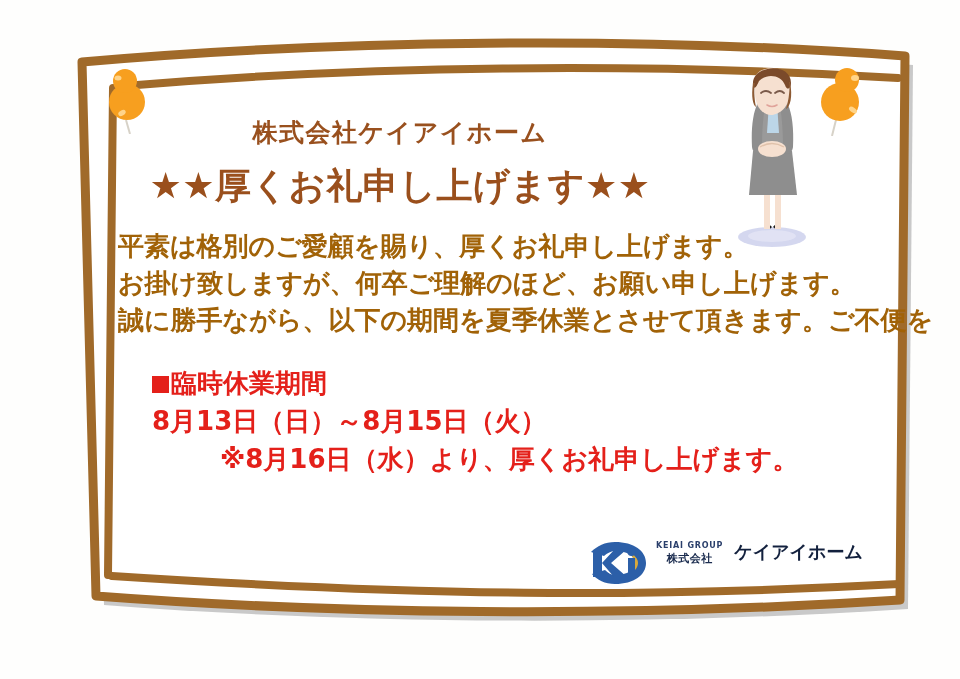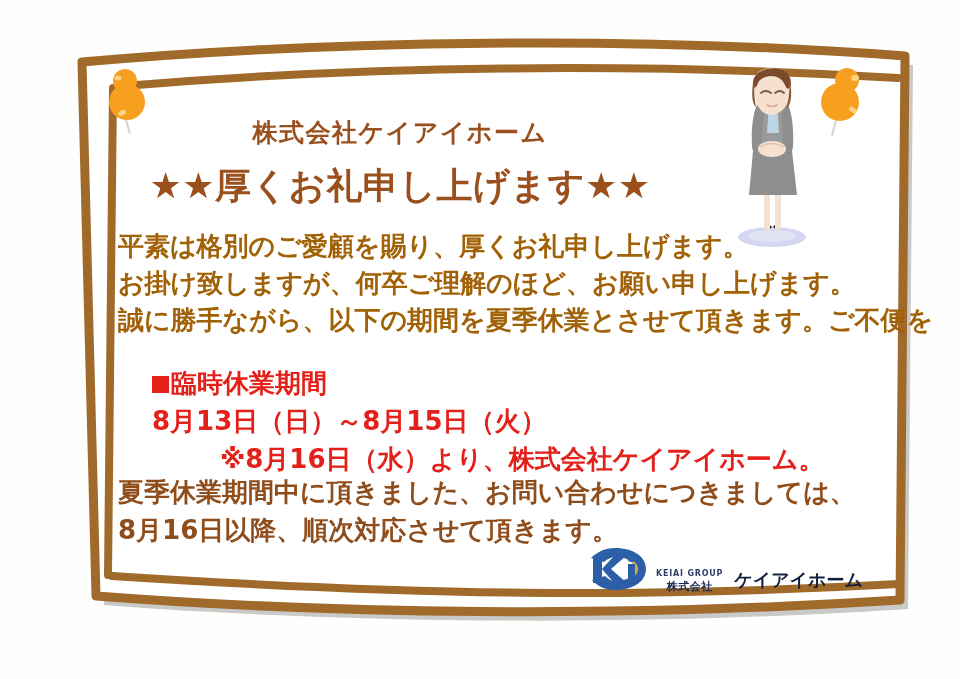--- a/index.html
+++ b/index.html
@@ -124,21 +124,21 @@
   }
 
   
   .logo {
     position: absolute;
     left: 515px;
     top: 492px;
     width: 290px;
     height: 52px;
     display: flex;
-    align-items: flex-end;
+    align-items: flex-start;
     gap: 7px;
   }
   .logo-mark { flex: 0 0 auto; }
   .logo-kanji {
     flex: 0 0 auto;
     display: flex;
     flex-direction: column;
     align-items: center;
     line-height: 1;
     padding-top: 2px;
@@ -202,27 +202,23 @@
       <div class="body-line">平素は格別のご愛顧を賜り、厚くお礼申し上げます。</div>
       <div class="body-line">お掛け致しますが、何卒ご理解のほど、お願い申し上げます。</div>
       <div class="body-line">誠に勝手ながら、以下の期間を夏季休業とさせて頂きます。ご不便を</div>
     </div>
 
     <div class="period-block">
       <div class="period-line">
         <span class="sq"></span><span>臨時休業期間</span>
       </div>
       <div class="period-line">8月13日（日）～8月15日（火）</div>
-      <div class="period-line indent">※8月16日（水）より、株式会社ケイアイホーム。</div>
+      <div class="period-line indent">※8月16日（水）より、厚くお礼申し上げます。</div>
     </div>
 
-    <div class="tail-block">
-      <div class="tail-line">夏季休業期間中に頂きました、お問い合わせにつきましては、</div>
-      <div class="tail-line">8月16日以降、順次対応させて頂きます。</div>
-    </div>
 
     <div class="logo">
       <svg class="logo-mark" width="64" height="46" viewBox="0 0 64 46" xmlns="http://www.w3.org/2000/svg">
         <path d="M30,2 C49,2 61,11 61,23 C61,35 49,44 30,44 C20,44 12,40 7,34 L20,30 C23,33 26,35 31,35 C42,35 50,30 50,23 C50,16 42,11 31,11 C26,11 22,13 19,16 L6,12 C12,6 20,2 30,2 Z" fill="#2c5fa8"></path>
         <path d="M44,12 C50,15 53,19 53,23 C53,28 49,32 43,34 C47,31 49,27 49,23 C49,19 47,15 44,12 Z" fill="#d9a93c"></path>
         <rect x="8" y="10" width="9" height="27" fill="#2c5fa8"></rect>
         <path d="M17,23 L29,10 L41,10 L26,23 L42,37 L29,37 Z" fill="#2c5fa8"></path>
         <rect x="43" y="18" width="7" height="19" fill="#2c5fa8"></rect>
         <circle cx="46.5" cy="12" r="4" fill="#2c5fa8"></circle>
       </svg>

